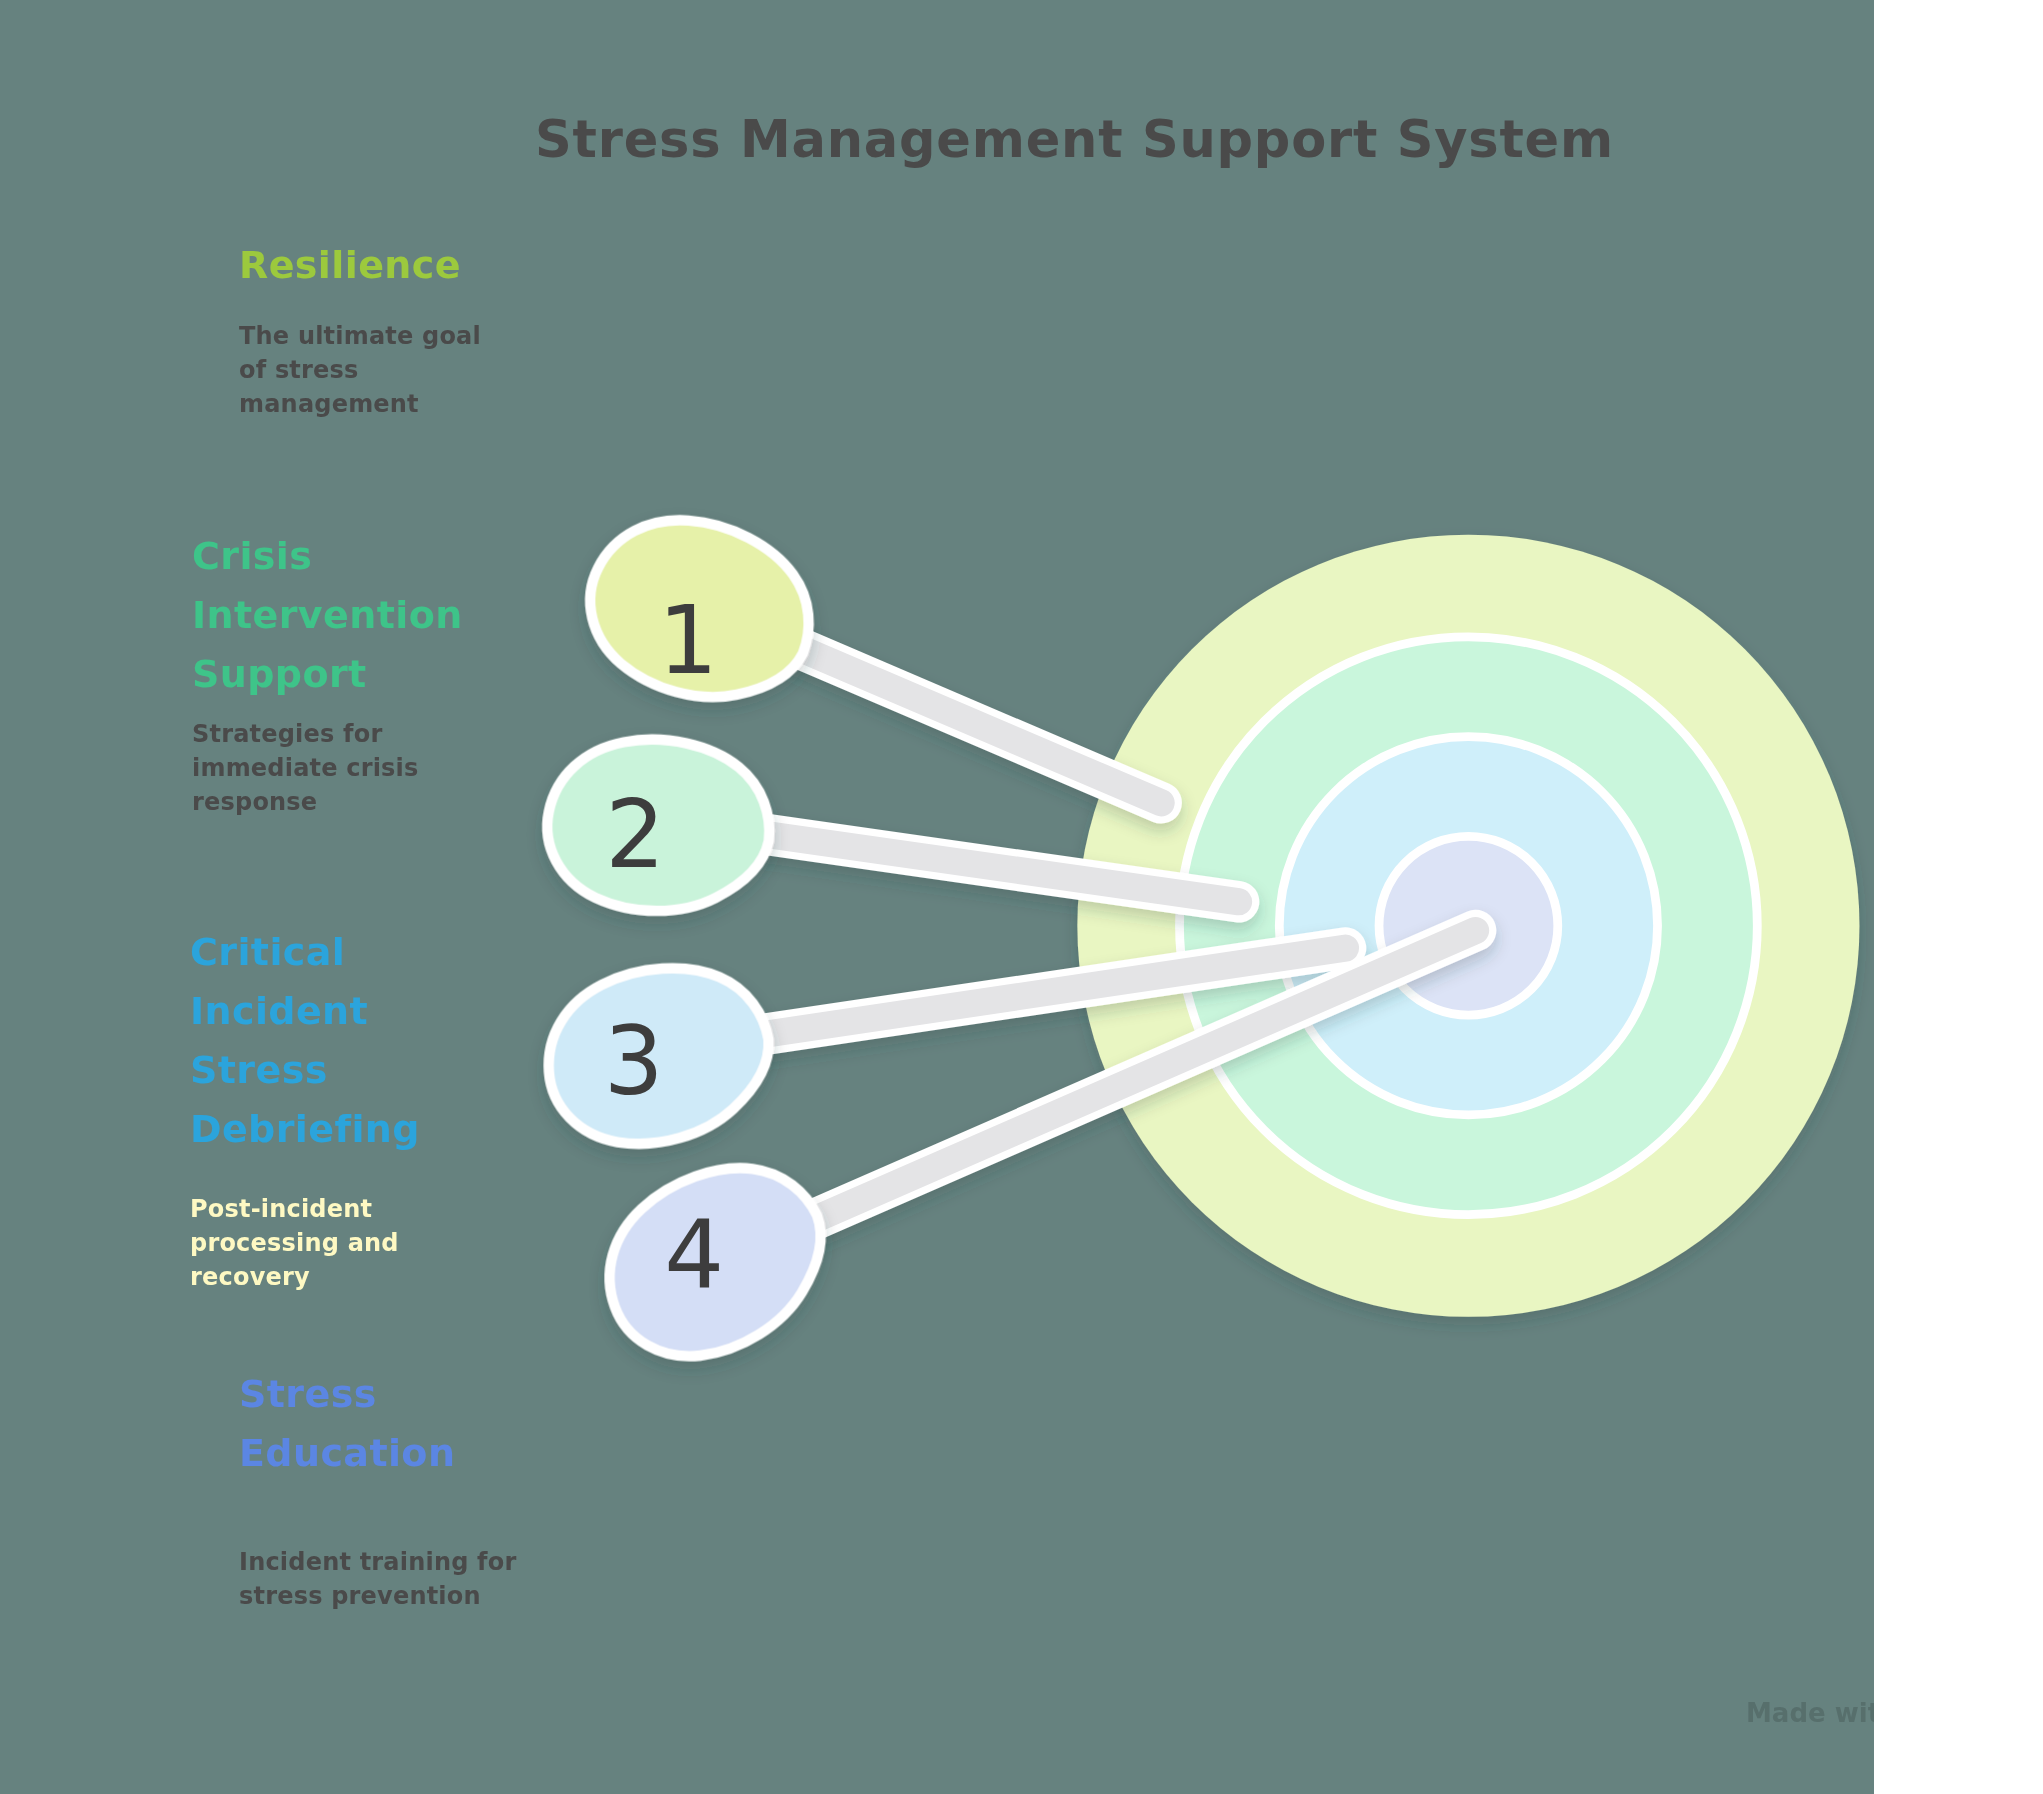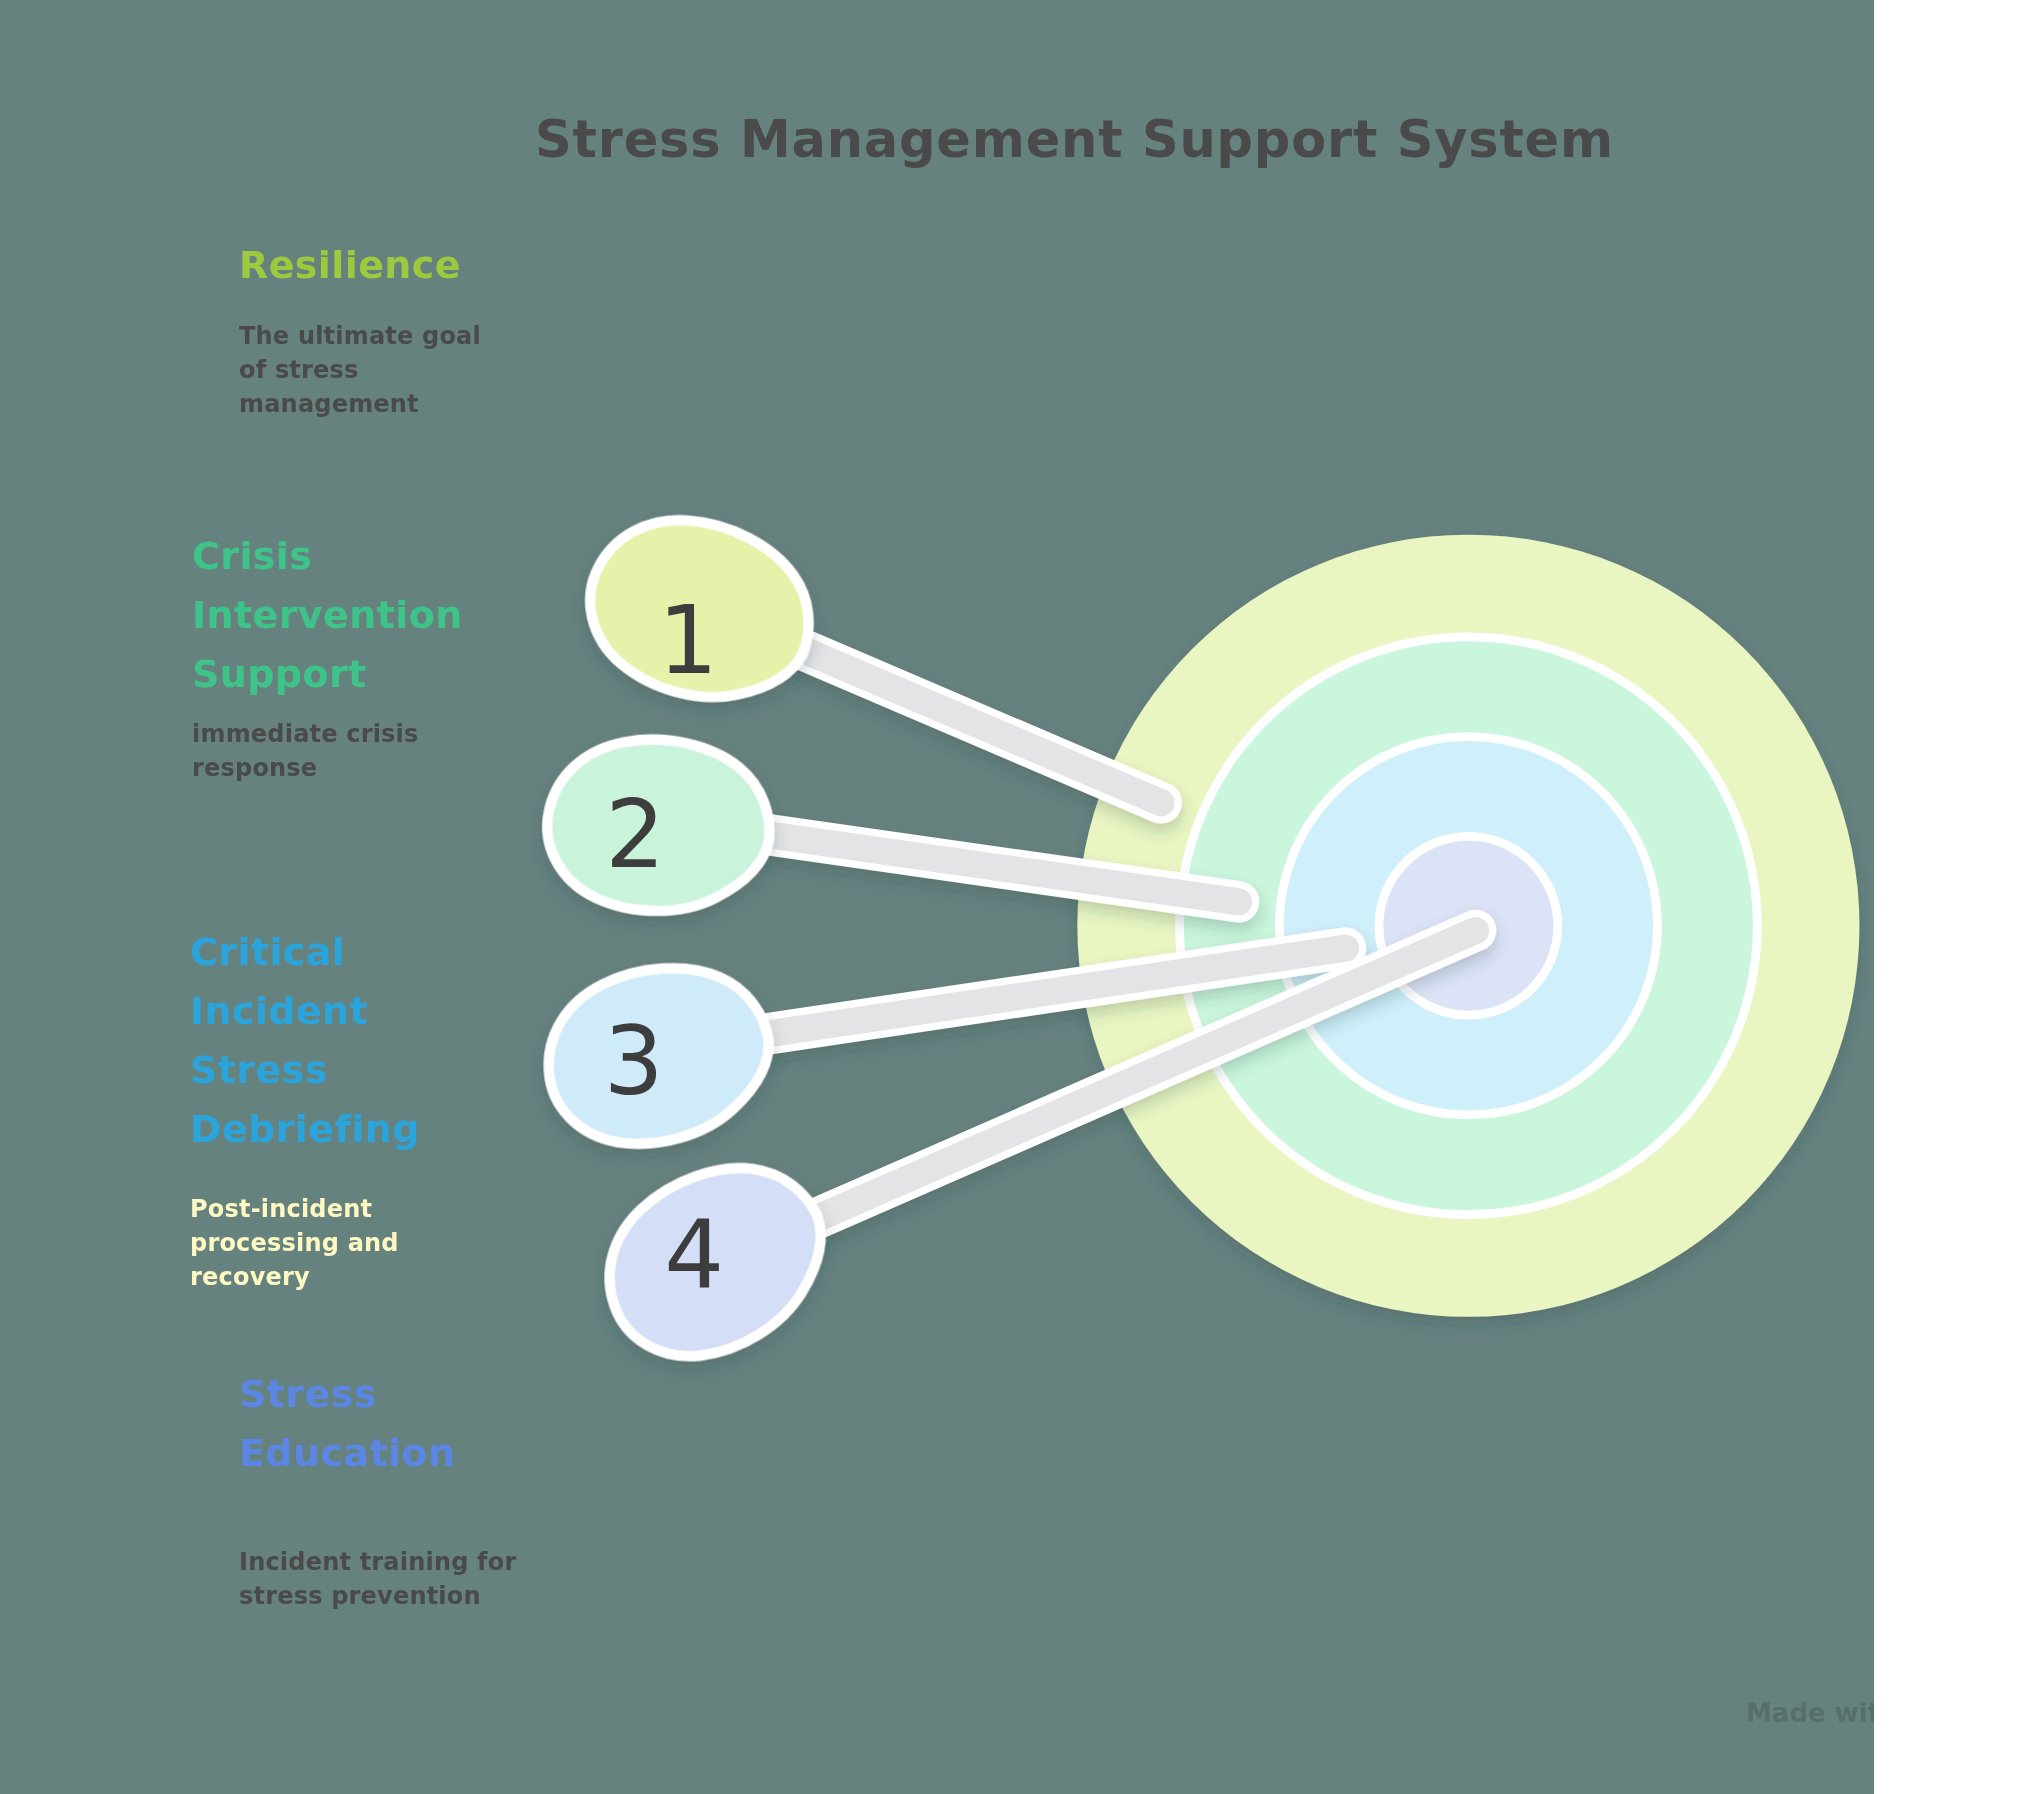--- a/index.html
+++ b/index.html
@@ -108,20 +108,21 @@
     <span class="dl">of stress</span>
     <span class="dl">management</span>
   </div>
 
   <div class="section-heading heading-crisis" style="color: rgb(62, 196, 137);">
     <span class="hl">Crisis</span>
     <span class="hl">Intervention</span>
     <span class="hl">Support</span>
   </div>
   <div class="section-desc desc-crisis" style="color: rgb(74, 74, 74);">
+    <span class="dl">Strategies for</span>
     <span class="dl">immediate crisis</span>
     <span class="dl">response</span>
   </div>
 
   <div class="section-heading heading-cisd" style="color: rgb(43, 164, 220);">
     <span class="hl">Critical</span>
     <span class="hl">Incident</span>
     <span class="hl">Stress</span>
     <span class="hl">Debriefing</span>
   </div>

